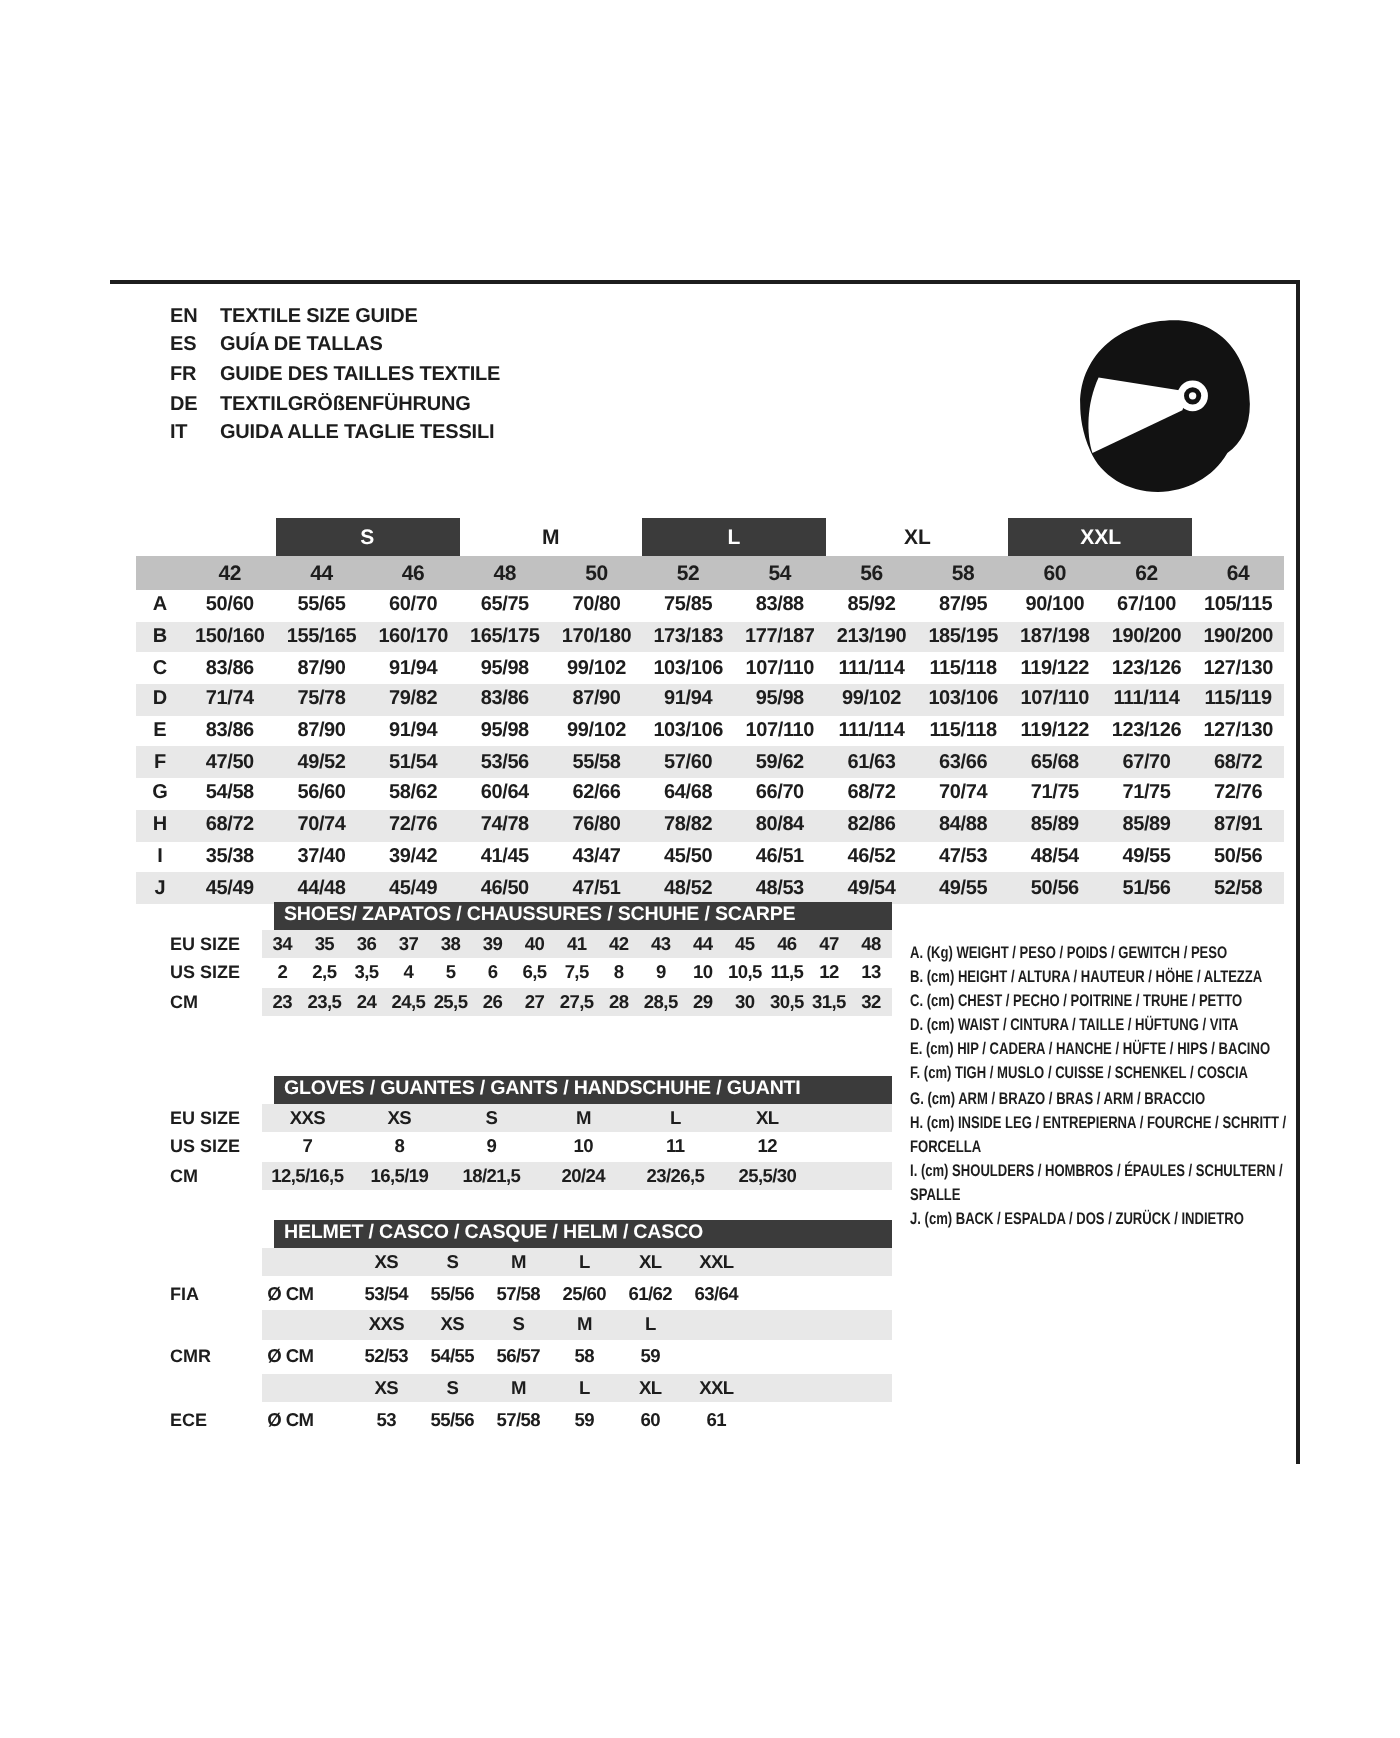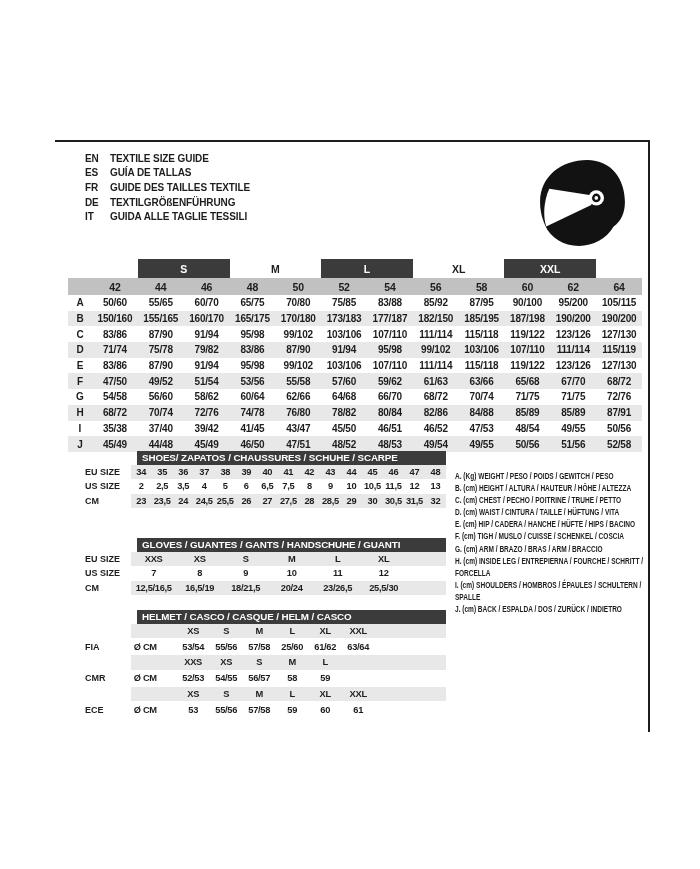--- a/index.html
+++ b/index.html
@@ -119,33 +119,33 @@
           <div class="cell">50/60</div>
           <div class="cell">55/65</div>
           <div class="cell">60/70</div>
           <div class="cell">65/75</div>
           <div class="cell">70/80</div>
           <div class="cell">75/85</div>
           <div class="cell">83/88</div>
           <div class="cell">85/92</div>
           <div class="cell">87/95</div>
           <div class="cell">90/100</div>
-          <div class="cell">95/200</div>
+          <div class="cell">67/100</div>
           <div class="cell">105/115</div>
         </div>
         <div class="mgrid drow alt">
           <div class="letter">B</div>
           <div class="cell">150/160</div>
           <div class="cell">155/165</div>
           <div class="cell">160/170</div>
           <div class="cell">165/175</div>
           <div class="cell">170/180</div>
           <div class="cell">173/183</div>
           <div class="cell">177/187</div>
-          <div class="cell">182/150</div>
+          <div class="cell">213/190</div>
           <div class="cell">185/195</div>
           <div class="cell">187/198</div>
           <div class="cell">190/200</div>
           <div class="cell">190/200</div>
         </div>
         <div class="mgrid drow">
           <div class="letter">C</div>
           <div class="cell">83/86</div>
           <div class="cell">87/90</div>
           <div class="cell">91/94</div>

